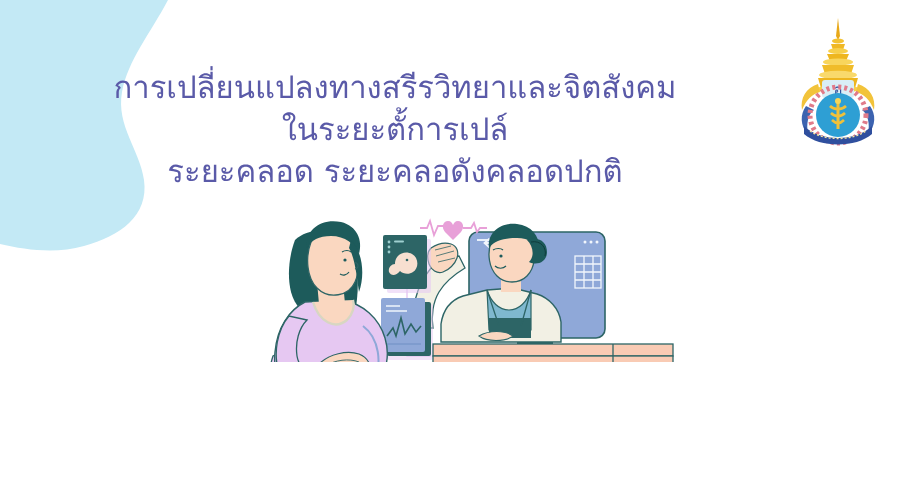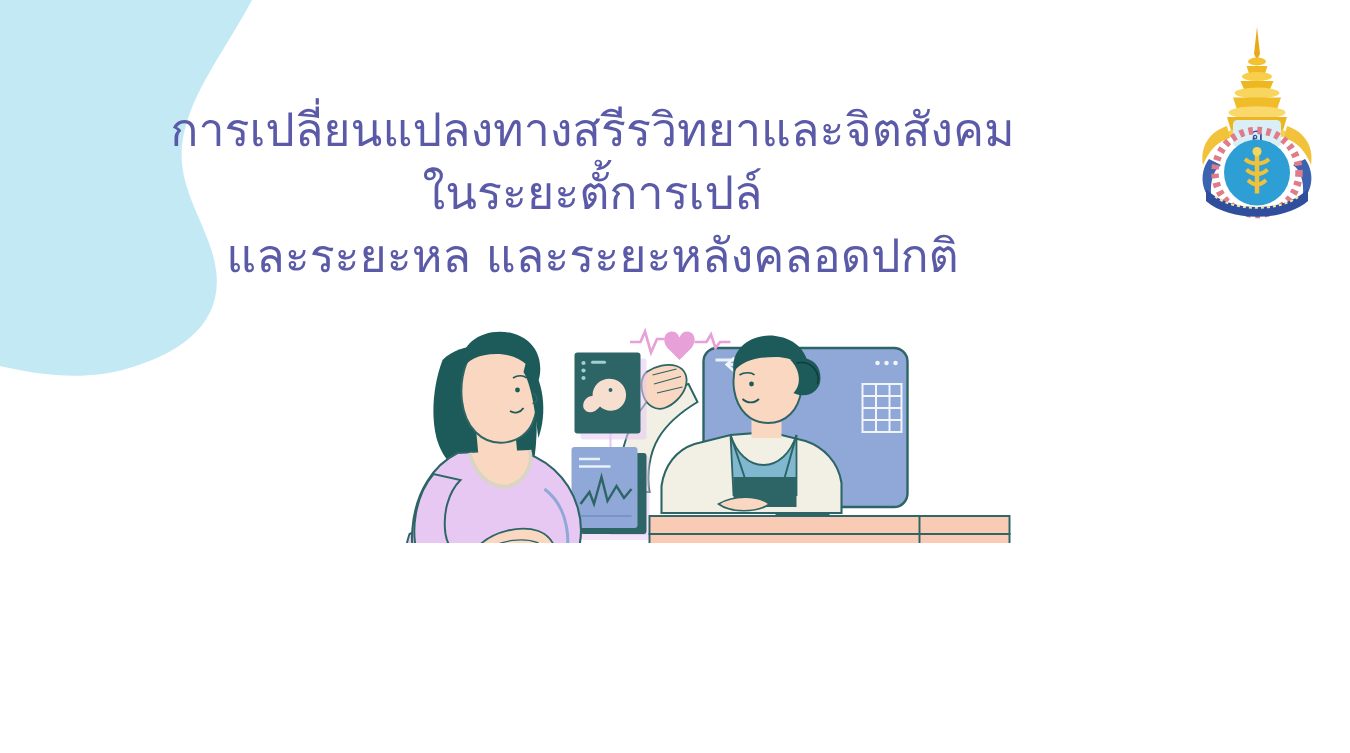--- a/index.html
+++ b/index.html
@@ -41,21 +41,21 @@
   <svg class="bg-layer" viewBox="0 0 900 502" preserveAspectRatio="none" xmlns="http://www.w3.org/2000/svg">
     <path d="M0,0 L168,0 C150,34 128,60 122,92 C116,126 140,150 144,180
              C149,216 120,236 84,246 C56,254 26,250 0,244 Z" fill="#c3e9f5"></path>
   </svg>
 
   <div class="bottom-panel"></div>
 
   <div class="title-block">
     <div class="title-line l1">การเปลี่ยนแปลงทางสรีรวิทยาและจิตสังคม</div>
     <div class="title-line l2">ในระยะตั้การเปล์</div>
-    <div class="title-line l3">และระยะหล  และระยะหลังคลอดปกติ</div>
+    <div class="title-line l3">ระยะคลอด  ระยะคลอดังคลอดปกติ</div>
   </div>
 
   <svg class="emblem" viewBox="0 0 112 140" xmlns="http://www.w3.org/2000/svg">
     <g>
       <path d="M56 4 L58 22 L56 26 L54 22 Z" fill="#e8a818"></path>
       <ellipse cx="56" cy="27" rx="6" ry="2.6" fill="#f3c233"></ellipse>
       <path d="M49 30 L63 30 L61 36 L51 36 Z" fill="#f0b824"></path>
       <ellipse cx="56" cy="37" rx="10" ry="3" fill="#f7cf4a"></ellipse>
       <path d="M45 40 L67 40 L64 47 L48 47 Z" fill="#eeb61f"></path>
       <ellipse cx="56" cy="48" rx="15" ry="3.6" fill="#f8d55c"></ellipse>

